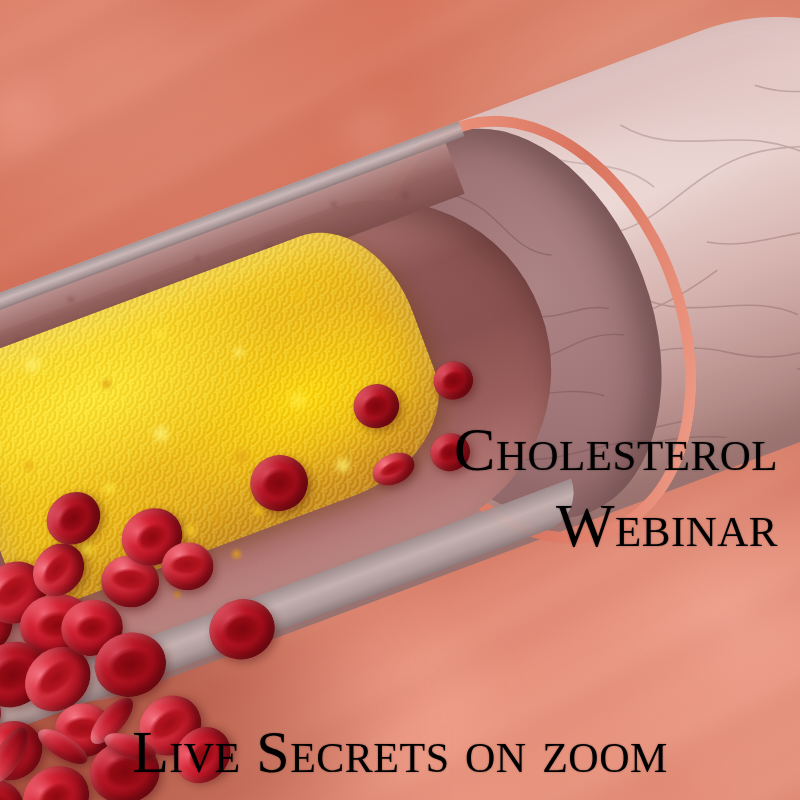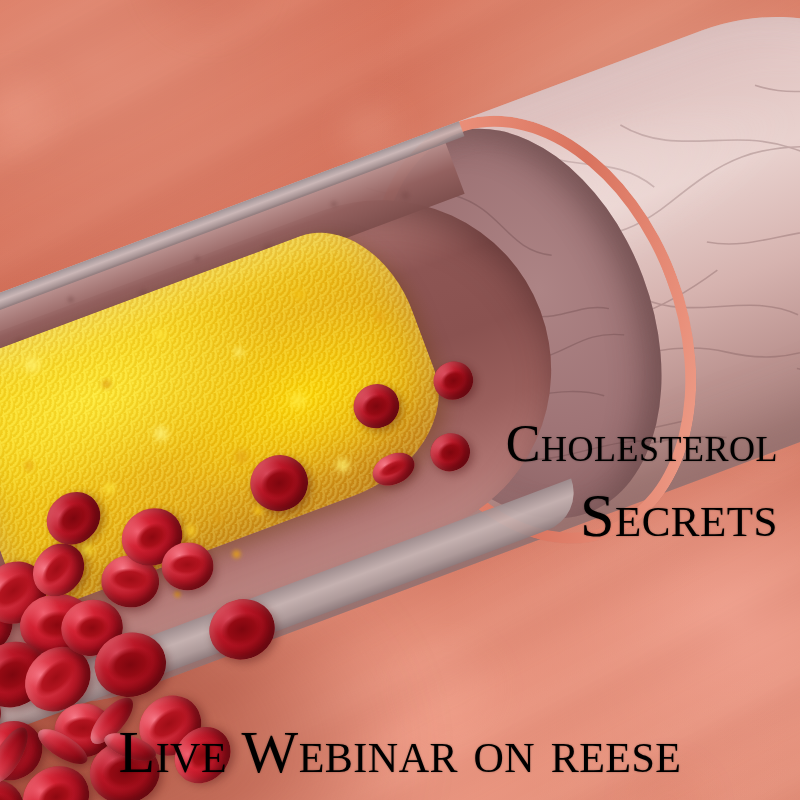--- a/index.html
+++ b/index.html
@@ -318,21 +318,21 @@
   .t-line {
     color: #000;
     font-family: "Liberation Serif", serif;
     font-variant: small-caps;
     font-weight: 400;
     letter-spacing: .5px;
     line-height: 1.0;
     white-space: nowrap;
     text-shadow: 0 0 2px rgba(0,0,0,.35);
   }
-  .t1 { font-size: 52px; margin-bottom: 14px; }
+  .t1 { font-size: 62px; margin-bottom: 14px; }
   .t2 { font-size: 62px; margin-bottom: 14px; }
   .t3 { font-size: 58px; }
 
   .footer-line {
     position: absolute;
     left: 0; right: 0;
     bottom: 18px;
     text-align: center;
     z-index: 40;
     color: #000;
@@ -439,18 +439,18 @@
         <div class="rbc rod" style="left: 18px; top: 392px; width: 56px; height: 22px; transform: rotate(-36deg);"></div>
         <div class="rbc rod" style="left: 36px; top: 424px; width: 62px; height: 24px; transform: rotate(-40deg);"></div>
         <div class="rbc rod" style="left: 92px; top: 436px; width: 56px; height: 22px; transform: rotate(52deg);"></div>
         <div class="rbc rod" style="left: 146px; top: 428px; width: 58px; height: 24px; transform: rotate(-28deg);"></div>
         <div class="rbc rod" style="left: 156px; top: 460px; width: 54px; height: 22px; transform: rotate(40deg);"></div>
       </div>
   </div>
 
   <div class="title-block">
     <div class="t-line t1">Cholesterol</div>
-    <div class="t-line t2">Secrets</div>
+    <div class="t-line t2">Webinar</div>
   </div>
 
-  <div class="footer-line">Live Webinar on reese</div>
+  <div class="footer-line">Live Secrets on zoom</div>
 
 </div>
 
 </body></html>

